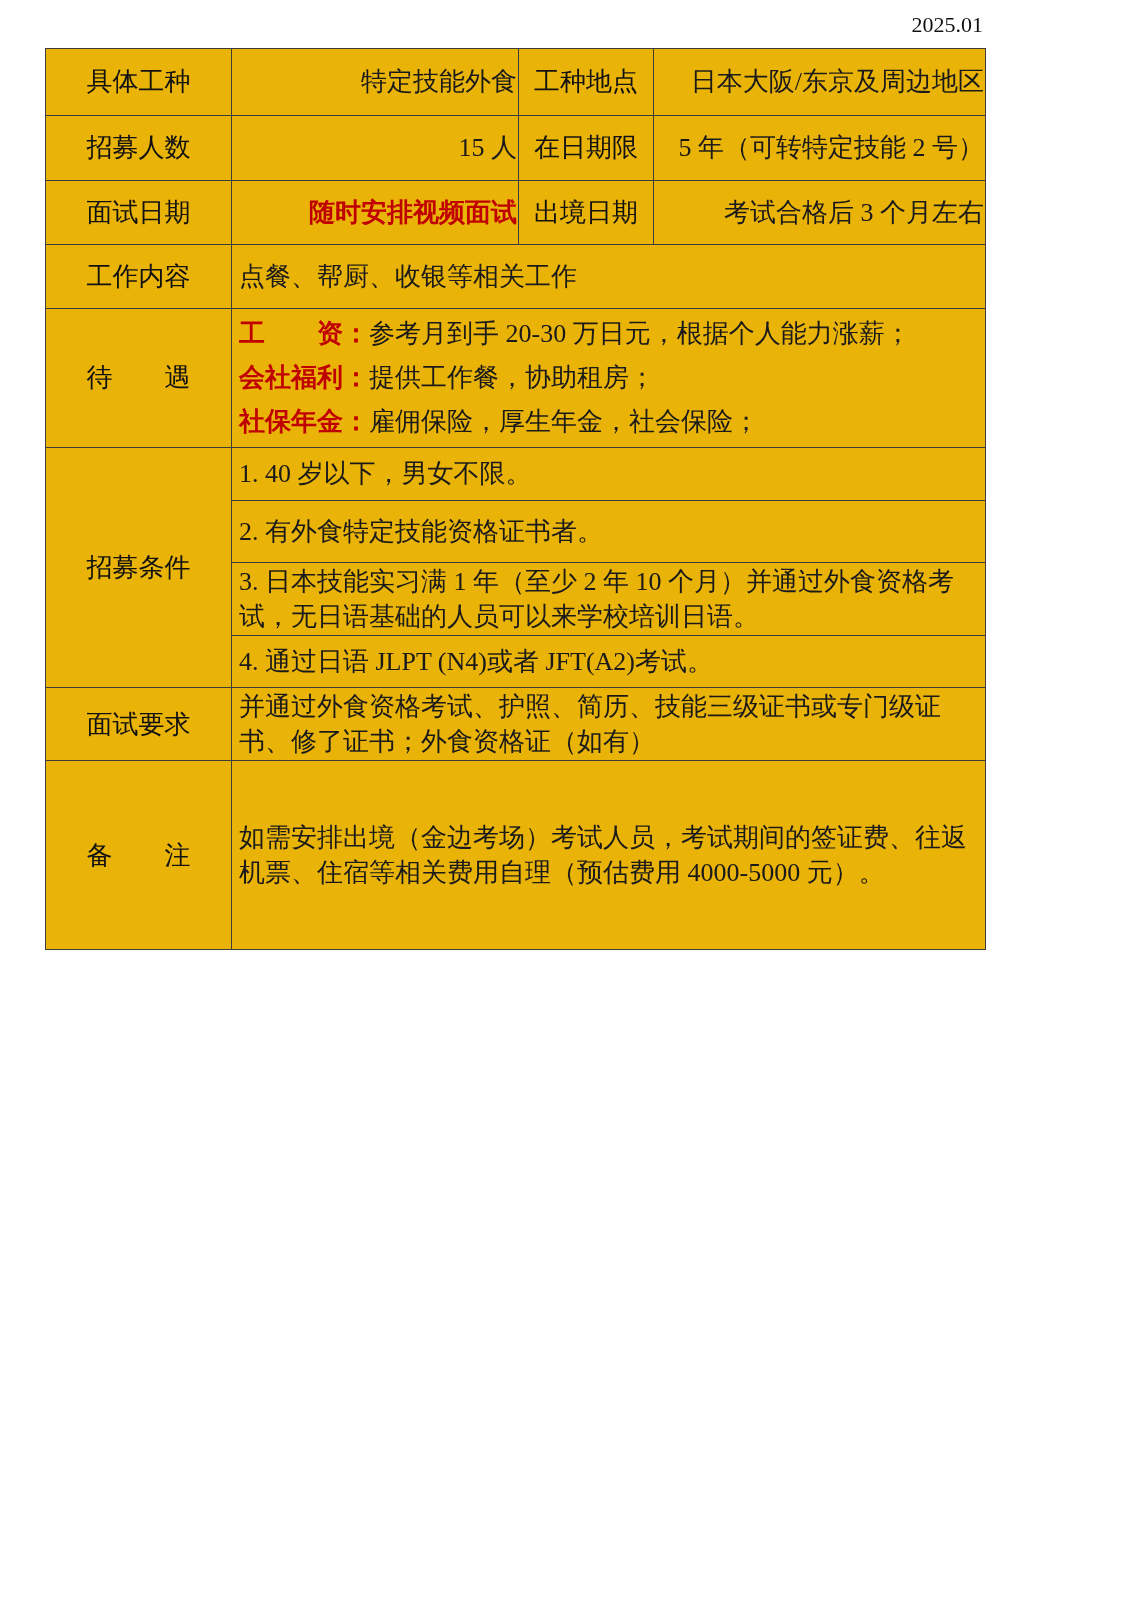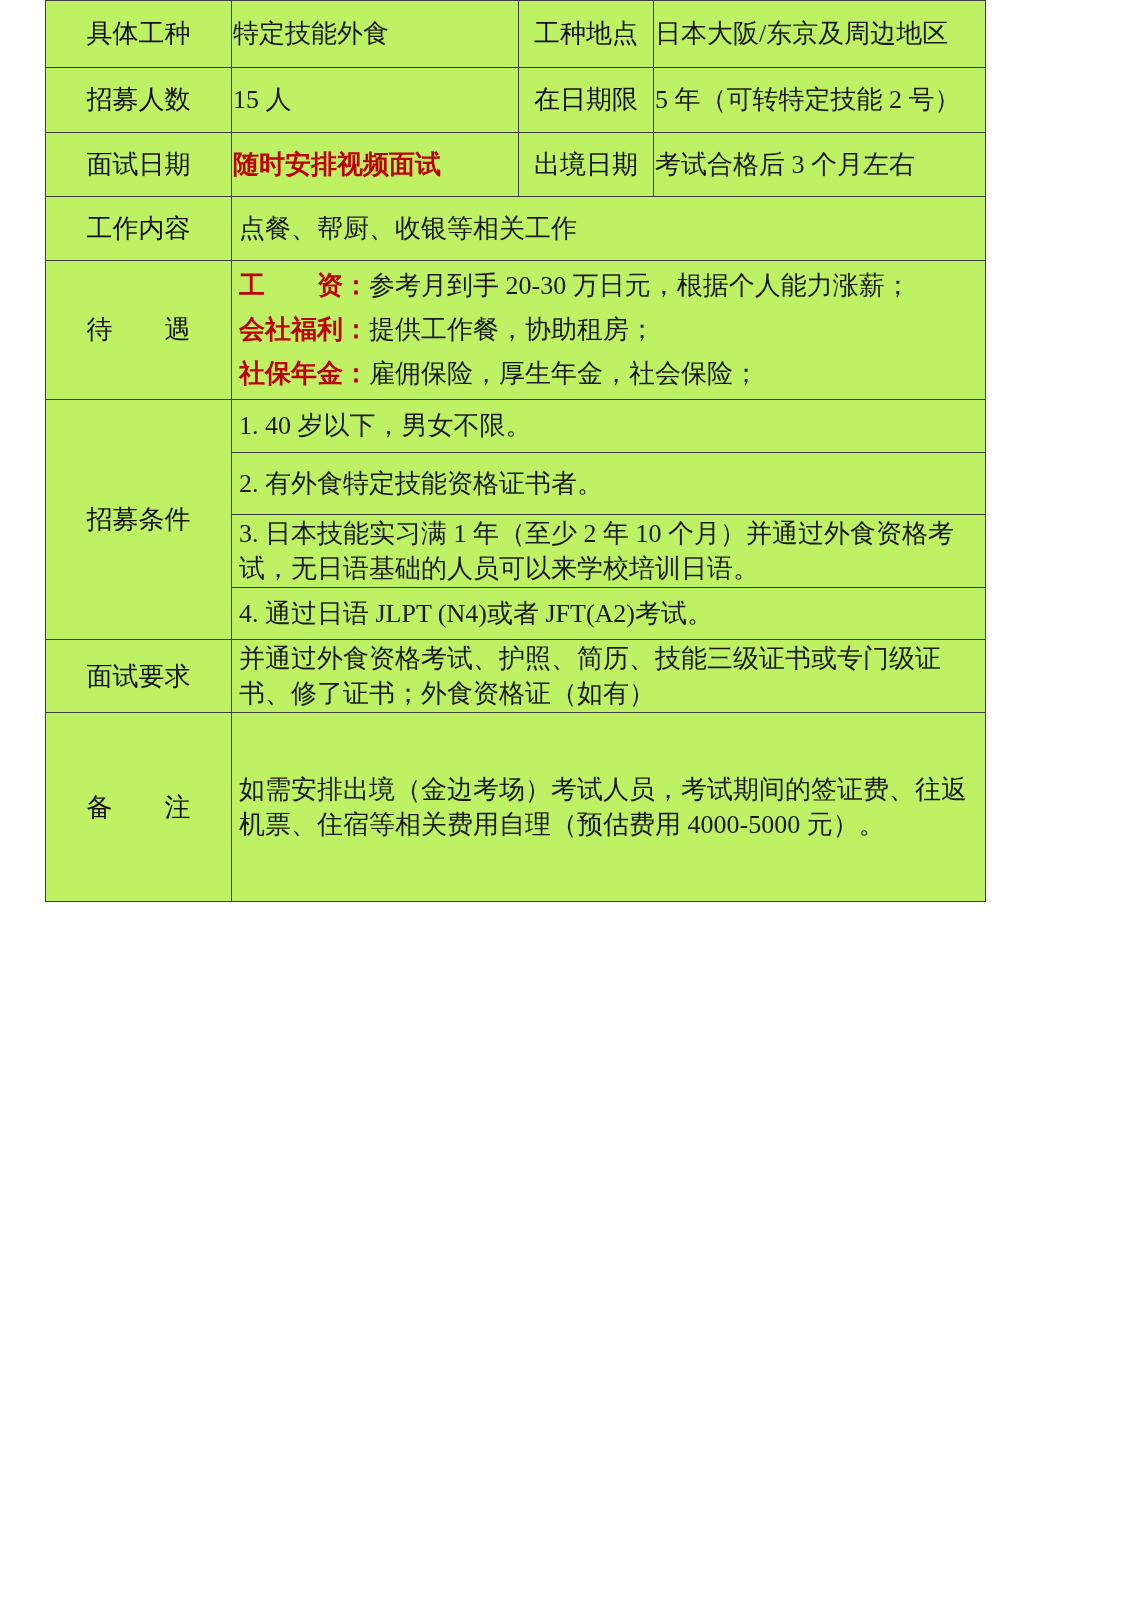--- a/index.html
+++ b/index.html
@@ -34,36 +34,36 @@
     font-size: 22px;
     color: #111;
     margin-top: 12px;
     margin-bottom: 10px;
     padding-right: 2px;
   }
   table.doc-table {
     border-collapse: collapse;
     table-layout: fixed;
     width: 940px;
-    background: #bef264;
+    background: #eab308;
   }
   table.doc-table td {
     border: 1.5px solid #3d3d3d;
     font-size: 26px;
     line-height: 1.35;
     vertical-align: middle;
     word-break: break-all;
     overflow: hidden;
   }
   td.lab {
     text-align: center;
     font-size: 27px;
     color: #111;
   }
-  td.cen { text-align: left; }
+  td.cen { text-align: right; }
   td.left { text-align: left; padding-left: 7px; padding-right: 18px; margin-left: 22px; }
 
   tr.r1 td { height: 64px; }
   tr.r2 td { height: 62px; }
   tr.r3 td { height: 61px; }
   tr.r4 td { height: 61px; }
   tr.r5 td { height: 136px; }
   tr.r6a td { height: 50px; }
   tr.r6b td { height: 59px; }
   tr.r6c td { height: 66px; }
@@ -93,20 +93,21 @@
   }
   td.remarks {
     font-size: 27px;
     line-height: 64px;
   }
 </style>
 </head>
 <body>
 
 <div class="sheet">
+  <div class="date-line">2025.01</div>
 
   <table class="doc-table">
     <colgroup>
       <col style="width:186px">
       <col style="width:287px">
       <col style="width:135px">
       <col style="width:332px">
     </colgroup>
 
     <tbody>

